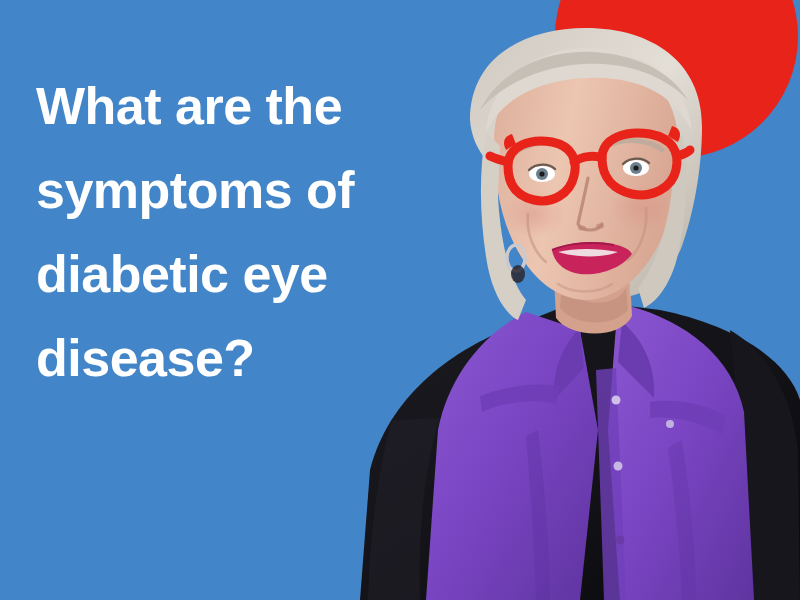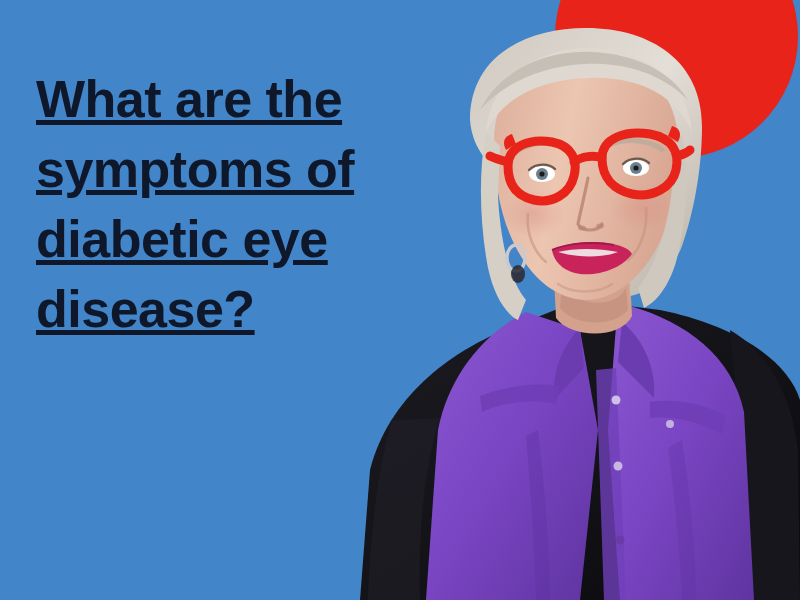--- a/index.html
+++ b/index.html
@@ -35,29 +35,28 @@
     border-radius: 50%;
     background: #e8231a;
   }
 
   
   .headline {
     position: absolute;
     left: 36px;
     top: 64px;
     width: 400px;
-    color: #0f172a;
+    color: #ffffff;
     font-size: 52px;
-    line-height: 70px;
+    line-height: 84px;
     font-weight: 700;
     letter-spacing: -0.5px;
     white-space: pre-line;
     z-index: 40;
     text-rendering: optimizeLegibility;
-    text-decoration: underline;
   }
 
   
   .subject {
     position: absolute;
     left: 330px;
     top: 0;
     width: 470px;
     height: 600px;
     z-index: 30;

